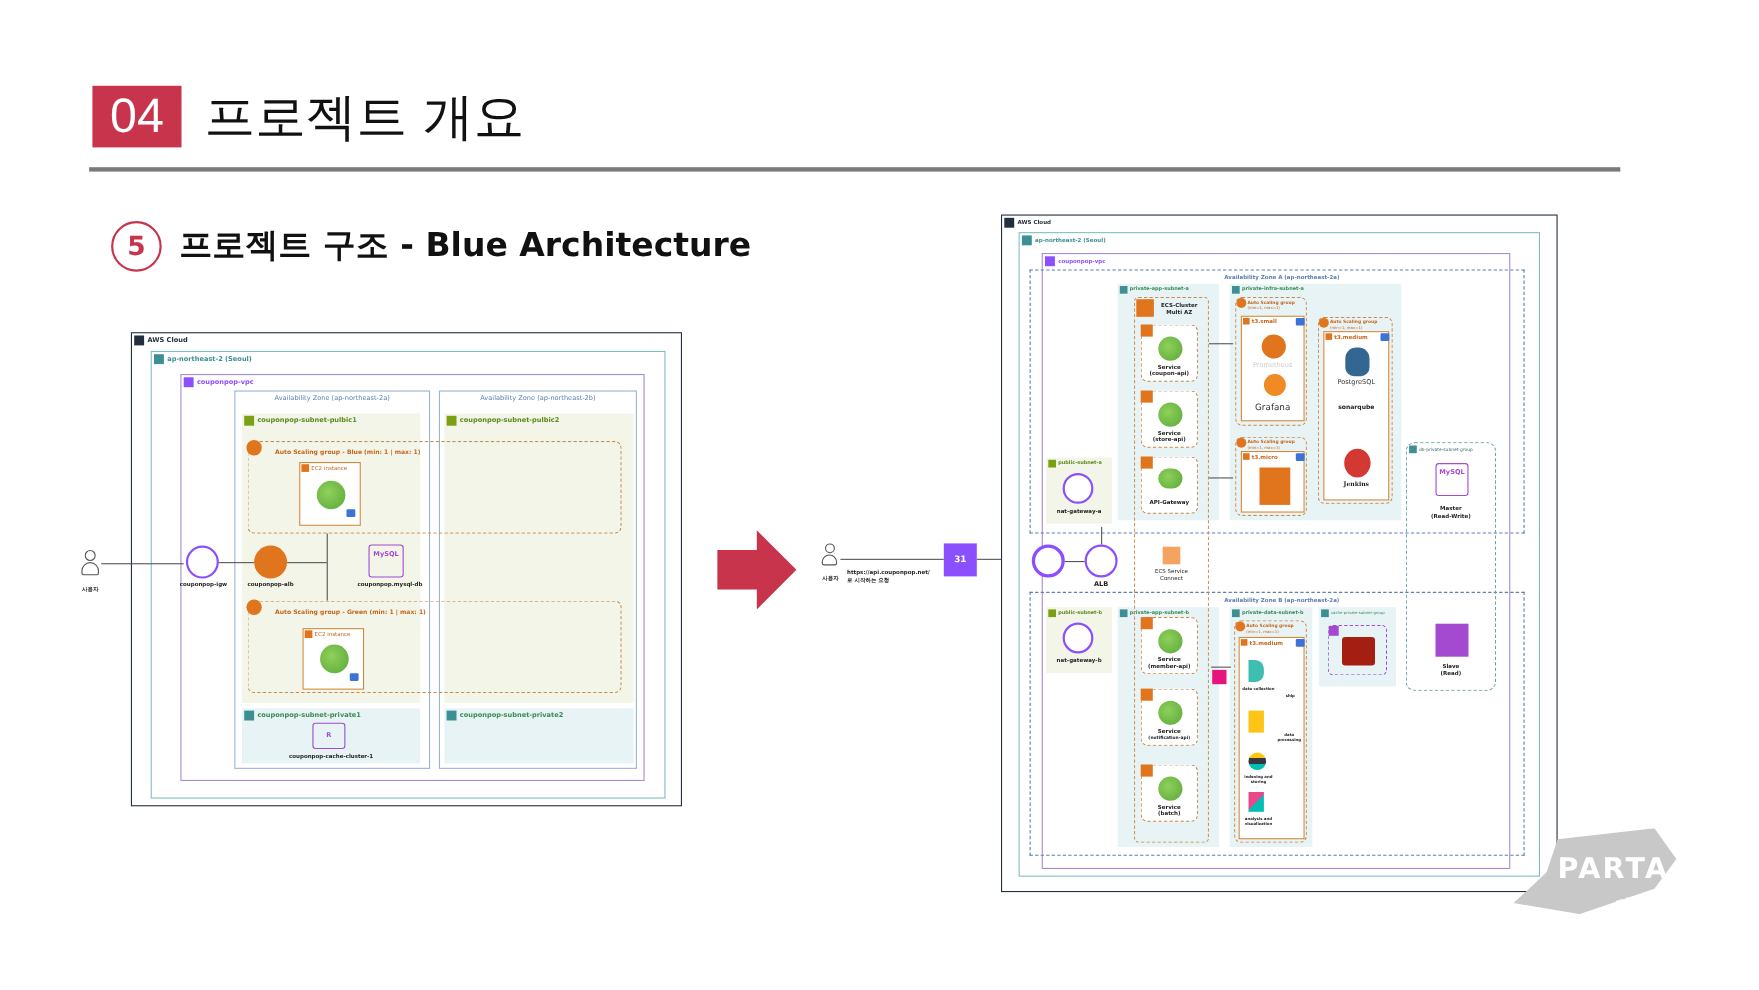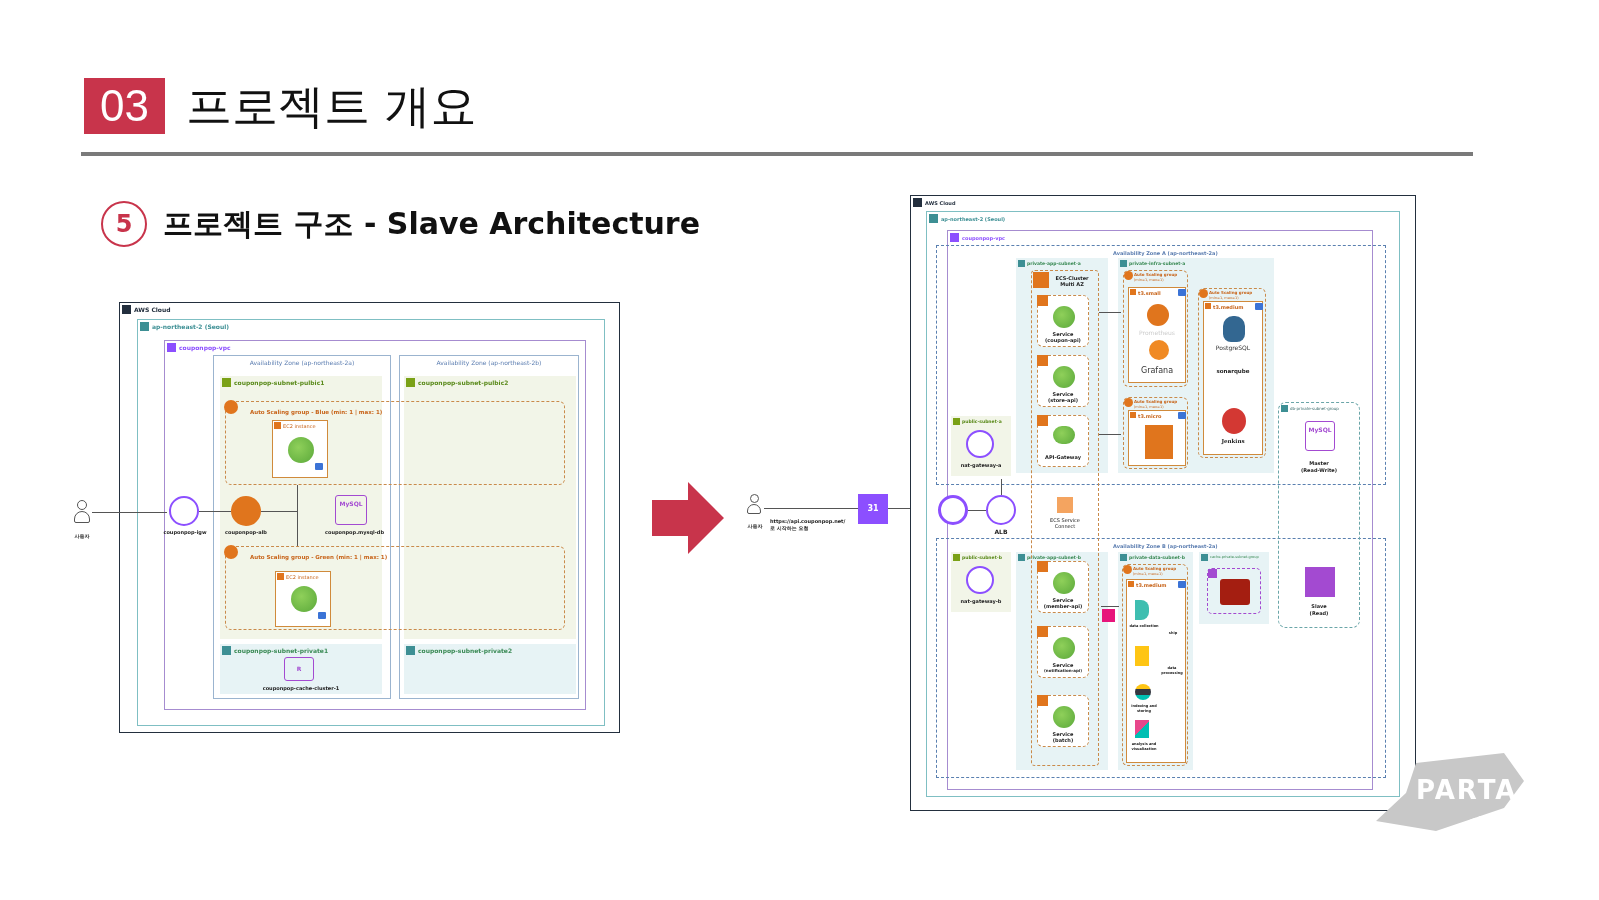--- a/index.html
+++ b/index.html
@@ -32,25 +32,25 @@
   .spring { position: absolute; border-radius: 50%; background: radial-gradient(circle at 40% 40%, #8fd05a, #5aa83a); }
   .orange-ico { position: absolute; background: #e0751d; }
   .purple-ico { position: absolute; border: 1.5px solid #a34ad1; border-radius: 3px; color: #a34ad1; font-size: 6px; font-weight: bold; text-align: center; }
   .docker { position: absolute; width: 8px; height: 7px; background: #3b73d6; border-radius: 1px; }
   .line { position: absolute; background: #555; }
   .arrow-big { left: 652px; top: 482px; }
 </style>
 </head>
 <body>
 
-<div class="abs section-num">03</div>
+<div class="abs section-num">04</div>
 <div class="abs section-title">프로젝트 개요</div>
 <div class="abs hr"></div>
 <div class="abs sub-circle">5</div>
-<div class="abs sub-title">프로젝트 구조 - Slave Architecture</div>
+<div class="abs sub-title">프로젝트 구조 - Blue Architecture</div>
 
 <div class="box aws-frame" style="left:119px;top:302px;width:501px;height:431px;">
   <div class="sq" style="left:2px;top:2px;background:#232f3e;"></div>
   <div class="lbl" style="left:14px;top:3px;color:#232f3e;">AWS Cloud</div>
 
   <div class="box region" style="left:17px;top:16px;width:468px;height:407px;">
     <div class="sq" style="left:2px;top:2px;background:#3d8f94;"></div>
     <div class="lbl" style="left:14px;top:3px;color:#3d8f94;">ap-northeast-2 (Seoul)</div>
 
     <div class="box vpc" style="left:26px;top:20px;width:422px;height:370px;">

